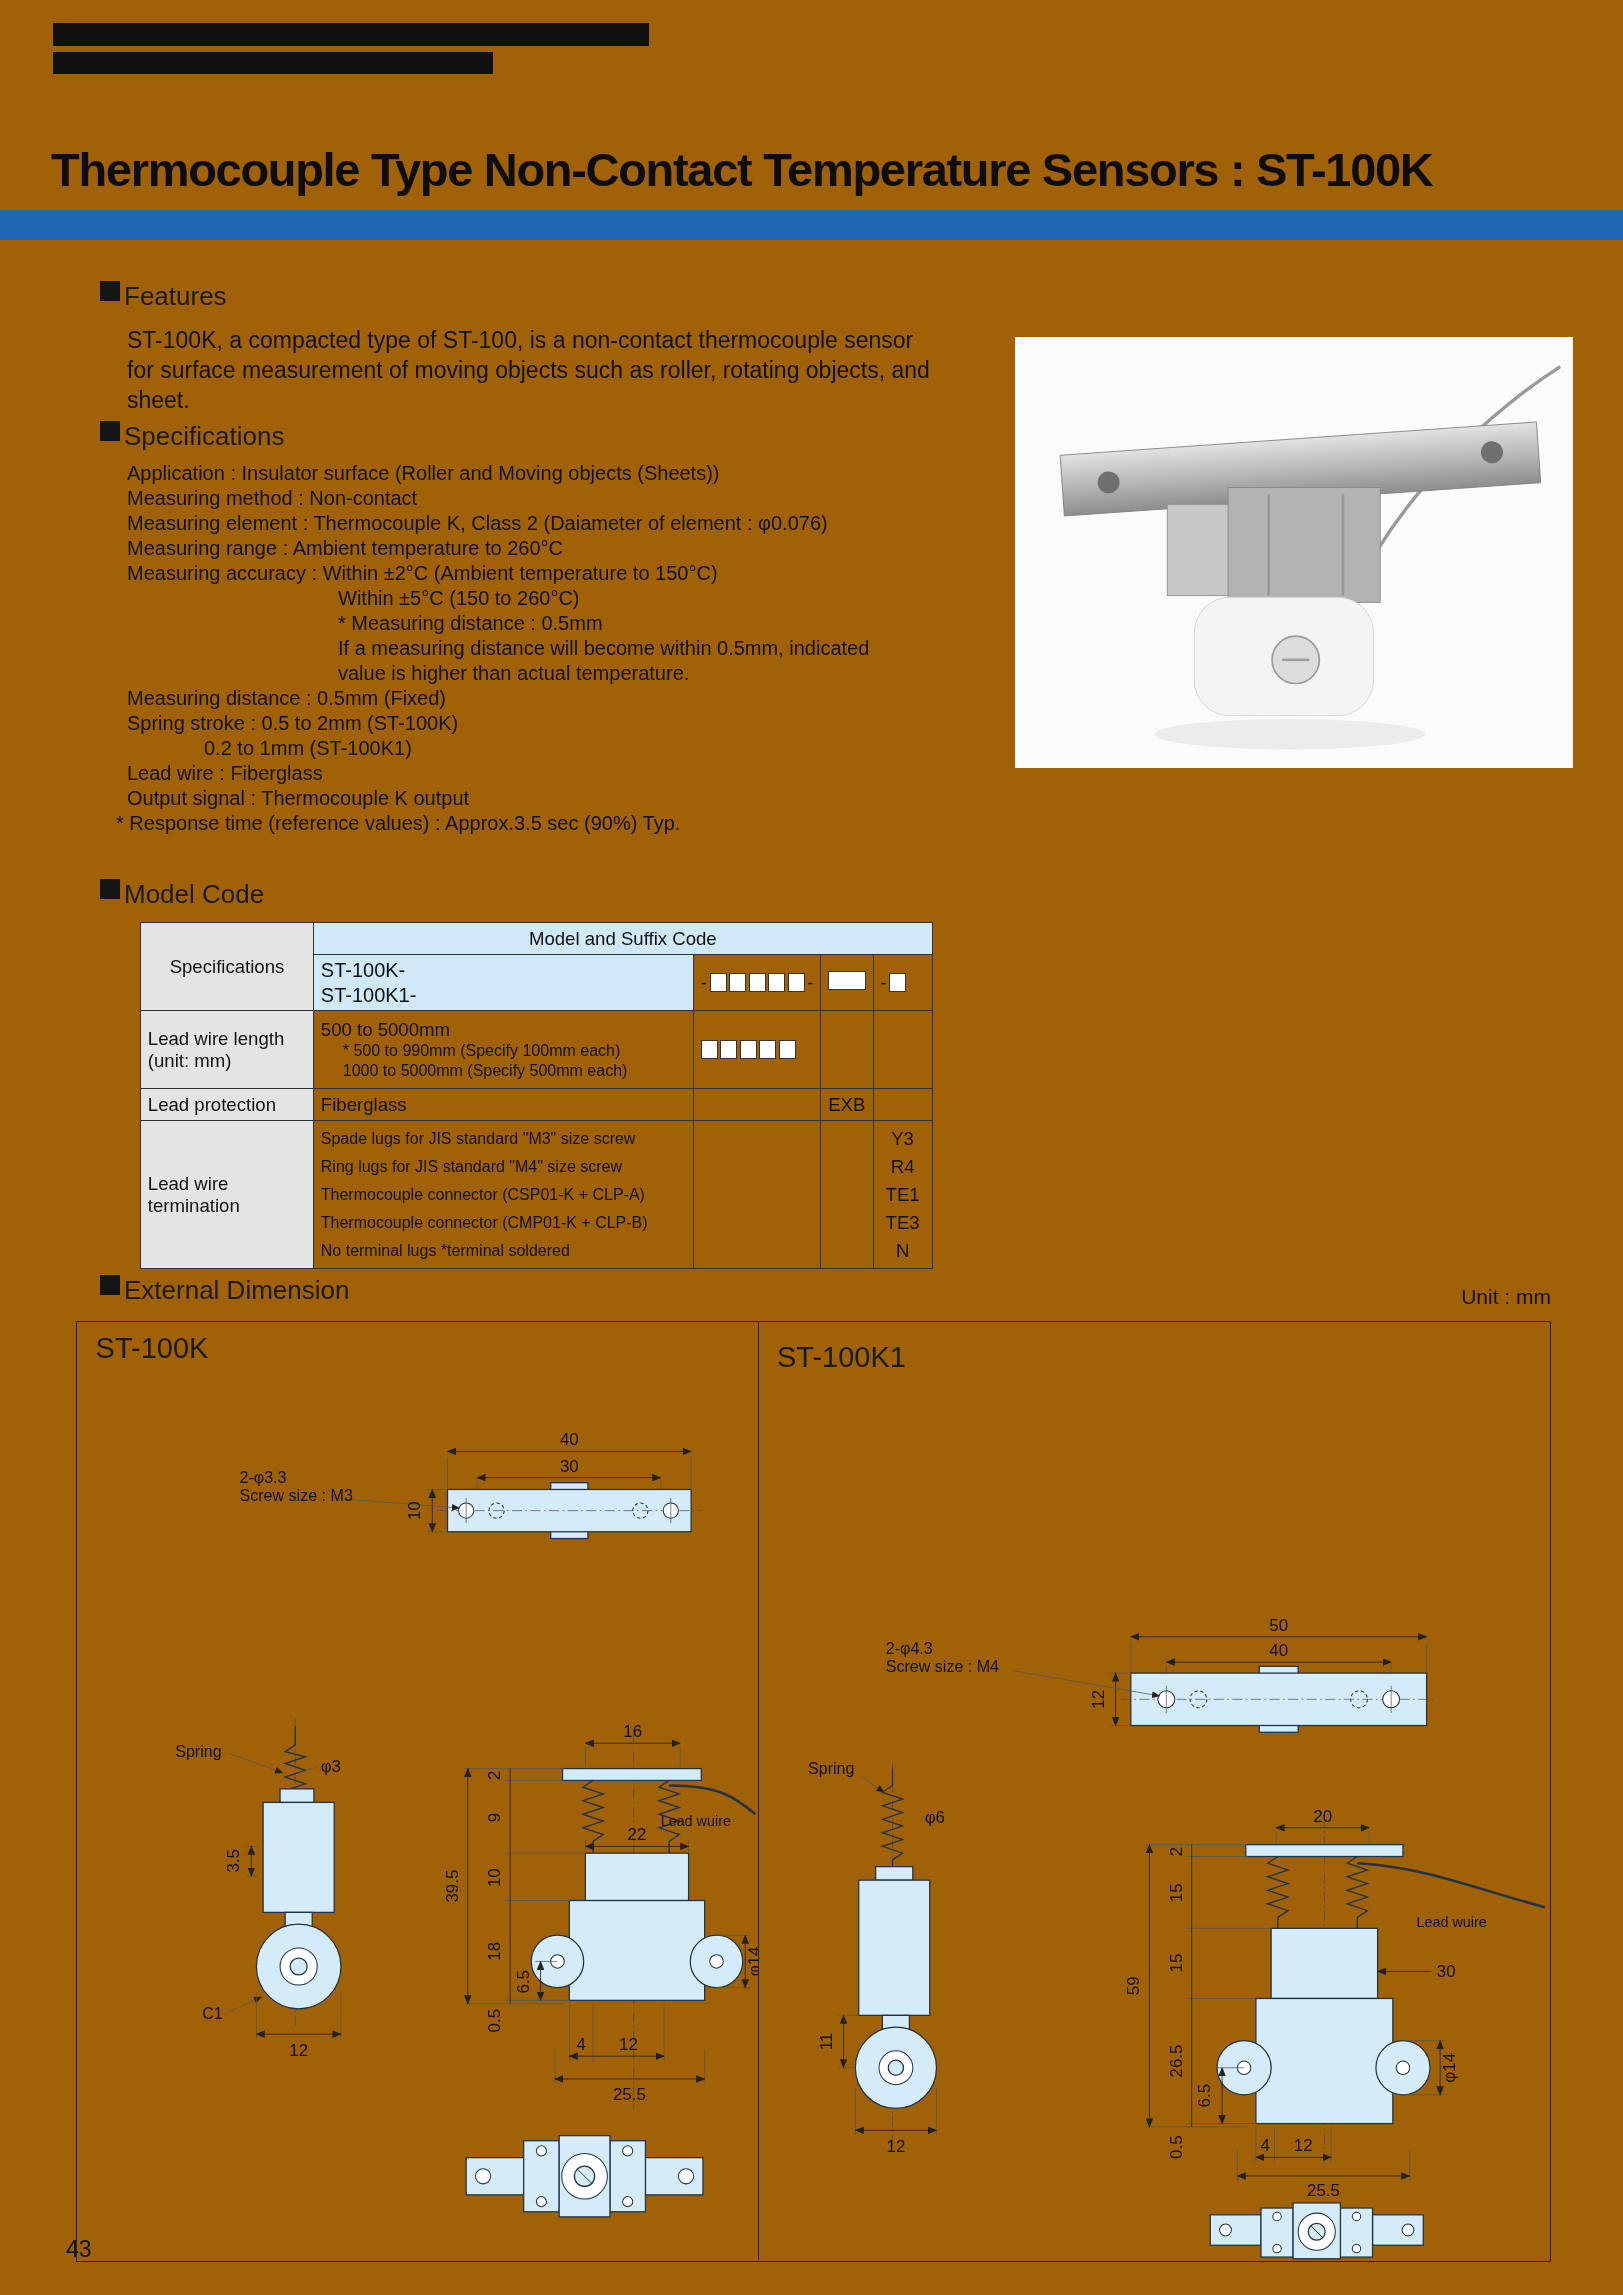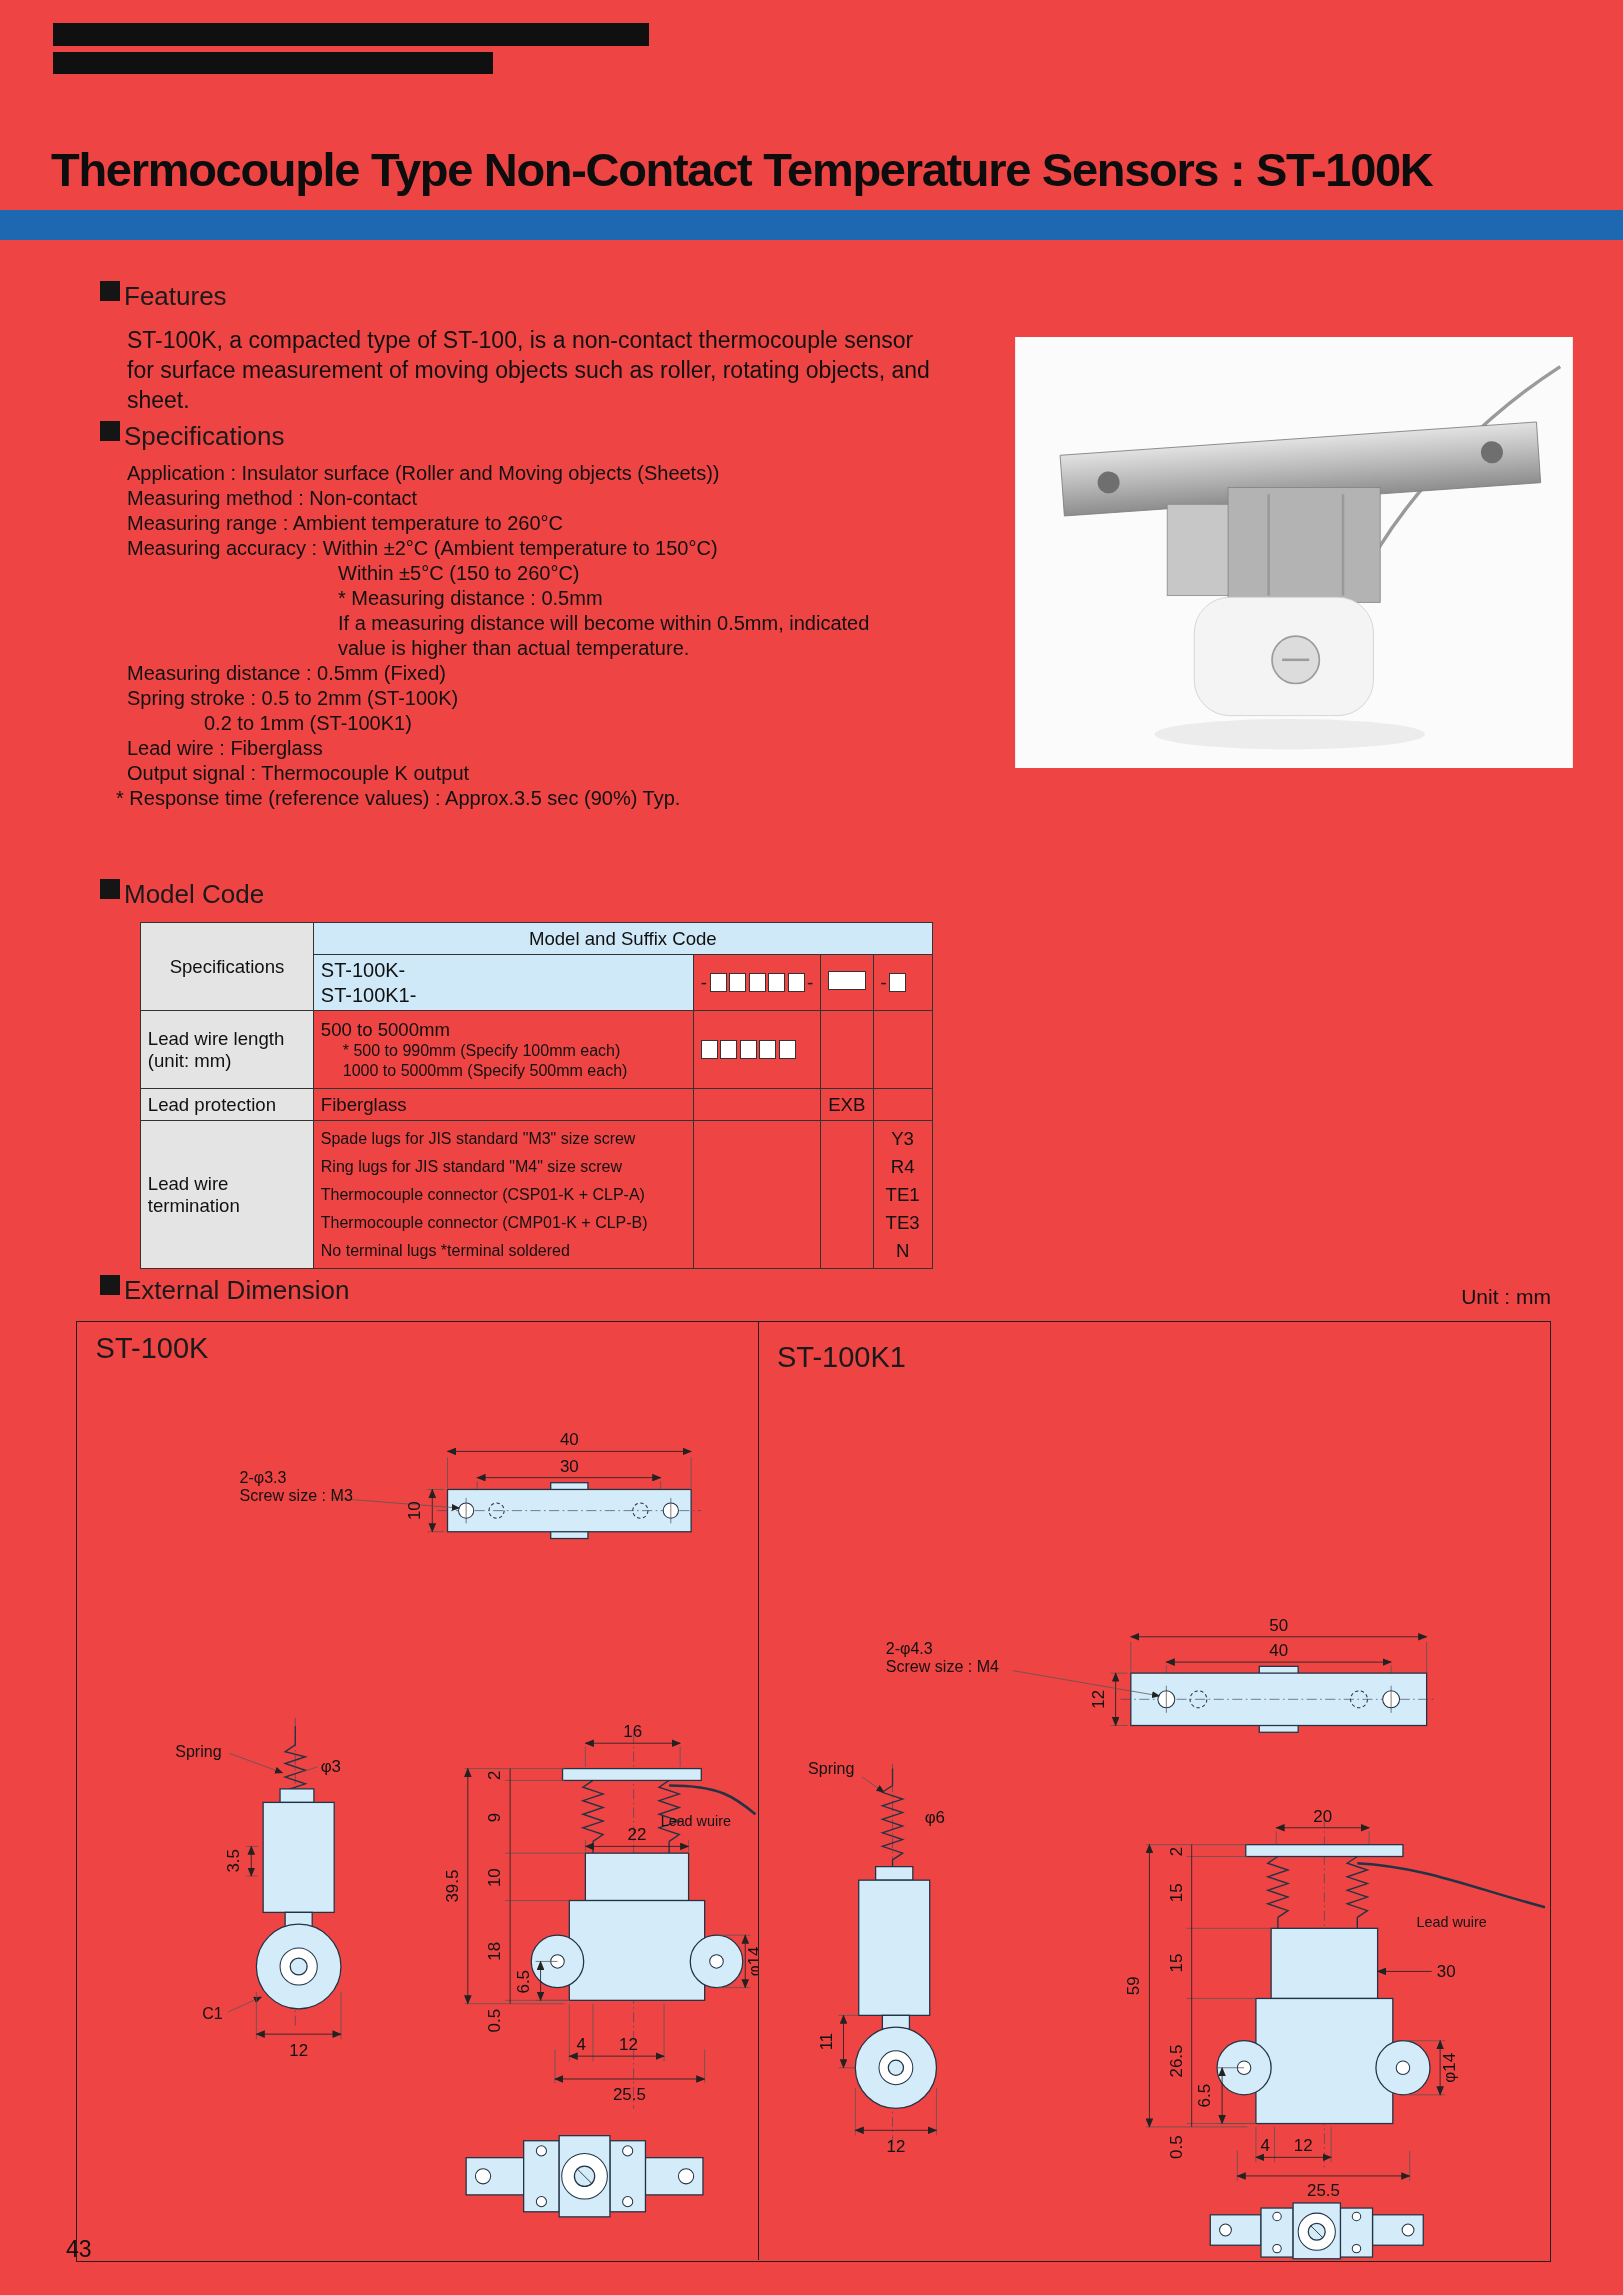--- a/index.html
+++ b/index.html
@@ -1,16 +1,16 @@
 <!DOCTYPE html>
 <html style="font-size:13.5px"><head>
 <meta charset="utf-8">
 <style>
   html,body{margin:0;padding:0;background:#fff;}
-  .page{position:relative;width:1623px;height:2295px;background:#ef4444;
+  .page{position:relative;width:1623px;height:2295px;background:#a16207;
         font-family:"Liberation Sans",sans-serif;color:#111;overflow:hidden;}
 
   .redact{position:absolute;background:#101010;}
   .r1{left:53px;top:23px;width:596px;height:23px;}
   .r2{left:53px;top:52px;width:440px;height:22px;}
 
   .title{position:absolute;left:51px;top:142px;font-size:47px;font-weight:bold;
          letter-spacing:-1.3px;white-space:nowrap;color:#0d0d0d;}
   .bluebar{position:absolute;left:0;top:210px;width:1623px;height:30px;background:#1e68b2;}
 
@@ -90,20 +90,21 @@
   </div>
   <div class="features-body">ST-100K, a compacted type of ST-100, is a non-contact thermocouple sensor for surface measurement  of moving objects such as roller, rotating objects, and sheet.</div>
 
   <div class="sec-head" style="left:100px;top:421px;">
     <span class="sq"></span>
     <span>Specifications</span>
   </div>
   <div class="spec-list">
     <div class="spec-line">Application : Insulator surface (Roller and Moving objects (Sheets))</div>
     <div class="spec-line">Measuring method : Non-contact</div>
+    <div class="spec-line">Measuring element : Thermocouple K, Class 2  (Daiameter of element : φ0.076)</div>
     <div class="spec-line">Measuring range : Ambient temperature to 260°C</div>
     <div class="spec-line">Measuring accuracy : Within ±2°C (Ambient temperature to  150°C)</div>
     <div class="spec-line mB">Within ±5°C (150 to 260°C)</div>
     <div class="spec-line mB">* Measuring distance : 0.5mm</div>
     <div class="spec-line mB">If a measuring distance will become within 0.5mm, indicated</div>
     <div class="spec-line mB">value is higher than actual temperature.</div>
     <div class="spec-line">Measuring distance : 0.5mm (Fixed)</div>
     <div class="spec-line">Spring stroke : 0.5 to 2mm (ST-100K)</div>
     <div class="spec-line mC">0.2 to 1mm (ST-100K1)</div>
     <div class="spec-line">Lead wire : Fiberglass</div>

